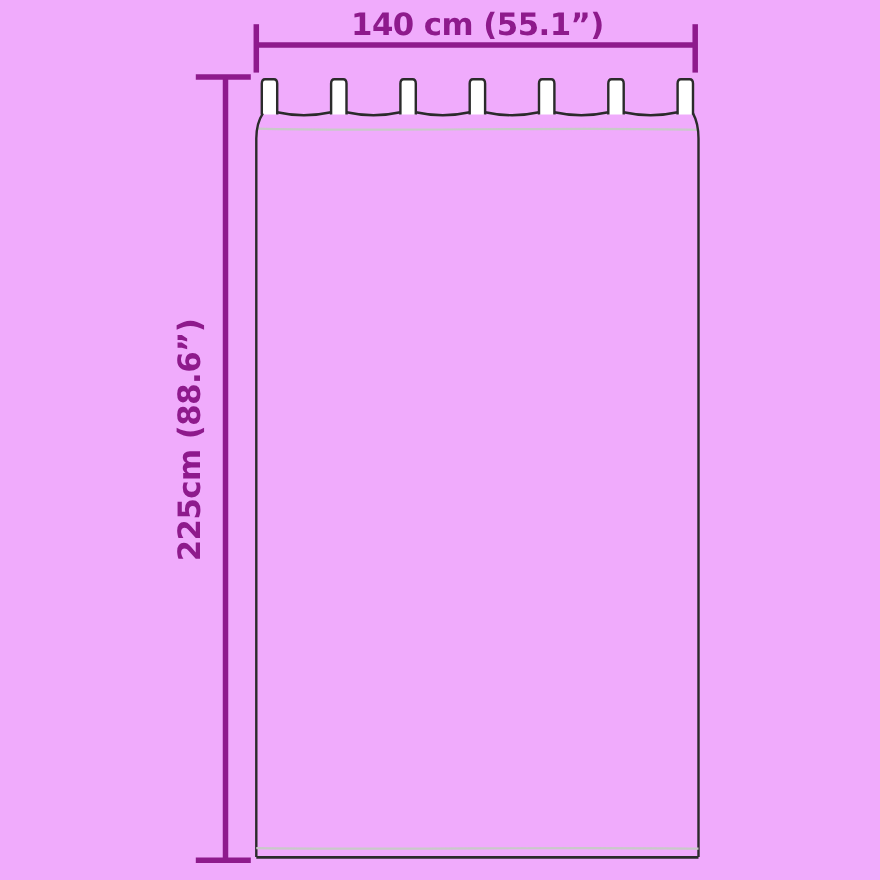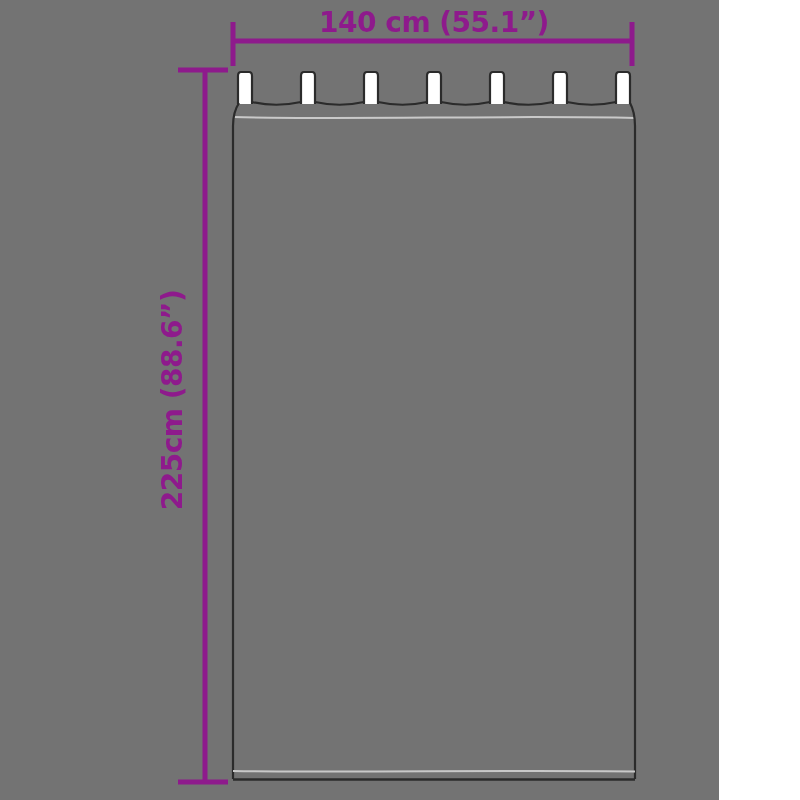--- a/index.html
+++ b/index.html
@@ -2,23 +2,23 @@
 <html><head>
 <meta charset="utf-8">
 <style>
   html, body {
     margin: 0;
     padding: 0;
     background: #ffffff;
   }
   .stage {
     position: relative;
-    width: 719px;
+    width: 800px;
     height: 800px;
-    background: #737373;
+    background: #f0abfc;
     overflow: hidden;
   }
   .stage svg {
     display: block;
     width: 800px;
     height: 800px;
   }
   .dim-label {
     font-family: "DejaVu Sans", "Liberation Sans", sans-serif;
     font-weight: bold;

